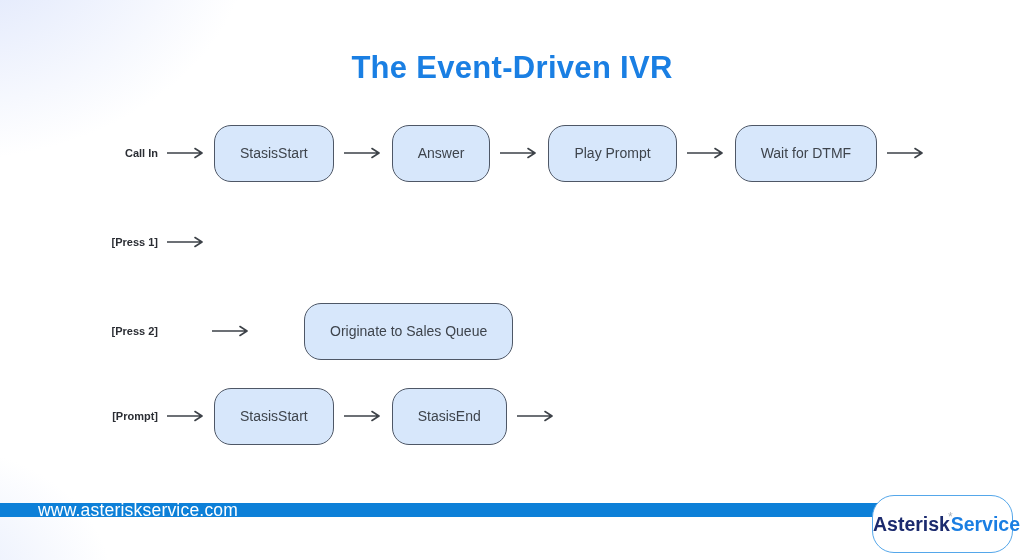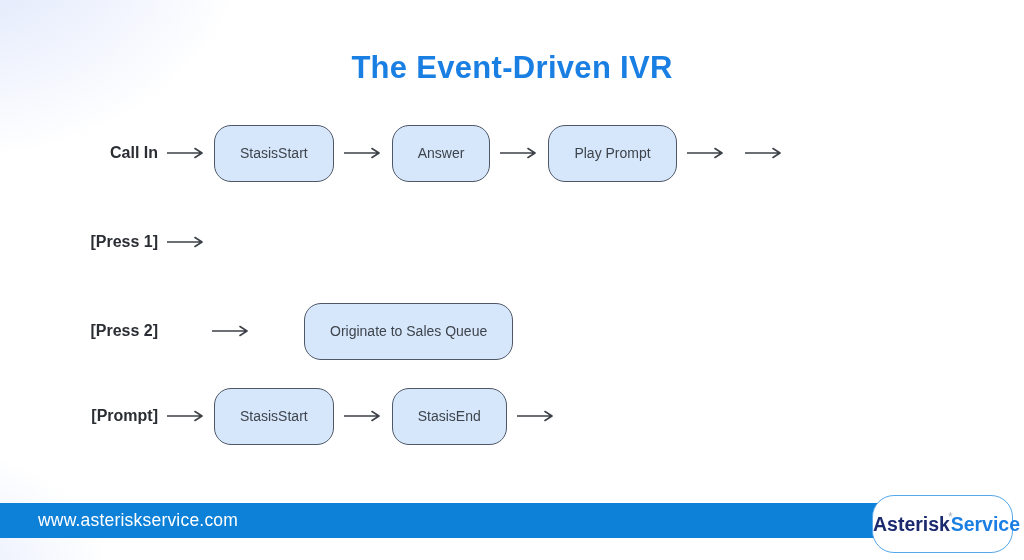--- a/index.html
+++ b/index.html
@@ -33,21 +33,21 @@
     display: flex;
     align-items: center;
     height: 60px;
     margin-bottom: 29px;
   }
   .flow-row:nth-child(3) { margin-bottom: 25px; gap: 45px; }
   .row-label {
     width: 108px;
     flex: 0 0 108px;
     text-align: right;
-    font-size: 16px;
+    font-size: 11px;
     font-weight: 700;
     color: #2a2d33;
     white-space: nowrap;
   }
   .arrow {
     flex: 0 0 auto;
     margin: 0 9px;
     display: block;
   }
   .arrow.mid { margin: 0 10px; }
@@ -60,21 +60,21 @@
     background: #d7e7fb;
     border: 1.6px solid #4e5766;
     border-radius: 17px;
     font-size: 14px;
     color: #3e444c;
     white-space: nowrap;
   }
   .footer-bar {
     position: absolute;
     left: 0; top: 503px;
-    width: 878px; height: 35px;
+    width: 878px; height: 14px;
     background: #0d80d8;
     display: flex;
     align-items: center;
   }
   .footer-url {
     margin-left: 38px;
     color: #ffffff;
     font-size: 17.5px;
     letter-spacing: 0.2px;
   }
@@ -125,20 +125,21 @@
           <path d="M0 6 H34 M28 1.5 L35 6 L28 10.5" stroke="#3d4248" stroke-width="1.6" fill="none" stroke-linecap="round" stroke-linejoin="round"></path>
         </svg>
         <div class="node">Answer</div>
         <svg width="38" height="12" viewBox="0 0 38 12" class="arrow mid">
           <path d="M0 6 H34 M28 1.5 L35 6 L28 10.5" stroke="#3d4248" stroke-width="1.6" fill="none" stroke-linecap="round" stroke-linejoin="round"></path>
         </svg>
         <div class="node">Play Prompt</div>
         <svg width="38" height="12" viewBox="0 0 38 12" class="arrow mid">
           <path d="M0 6 H34 M28 1.5 L35 6 L28 10.5" stroke="#3d4248" stroke-width="1.6" fill="none" stroke-linecap="round" stroke-linejoin="round"></path>
         </svg>
+        <div class="node">Wait for DTMF</div>
         <svg width="38" height="12" viewBox="0 0 38 12" class="arrow mid">
           <path d="M0 6 H34 M28 1.5 L35 6 L28 10.5" stroke="#3d4248" stroke-width="1.6" fill="none" stroke-linecap="round" stroke-linejoin="round"></path>
         </svg>
       </div>
       <div class="flow-row">
         <div class="row-label">[Press 1]</div>
         <svg width="38" height="12" viewBox="0 0 38 12" class="arrow">
           <path d="M0 6 H34 M28 1.5 L35 6 L28 10.5" stroke="#3d4248" stroke-width="1.6" fill="none" stroke-linecap="round" stroke-linejoin="round"></path>
         </svg>
       </div>

